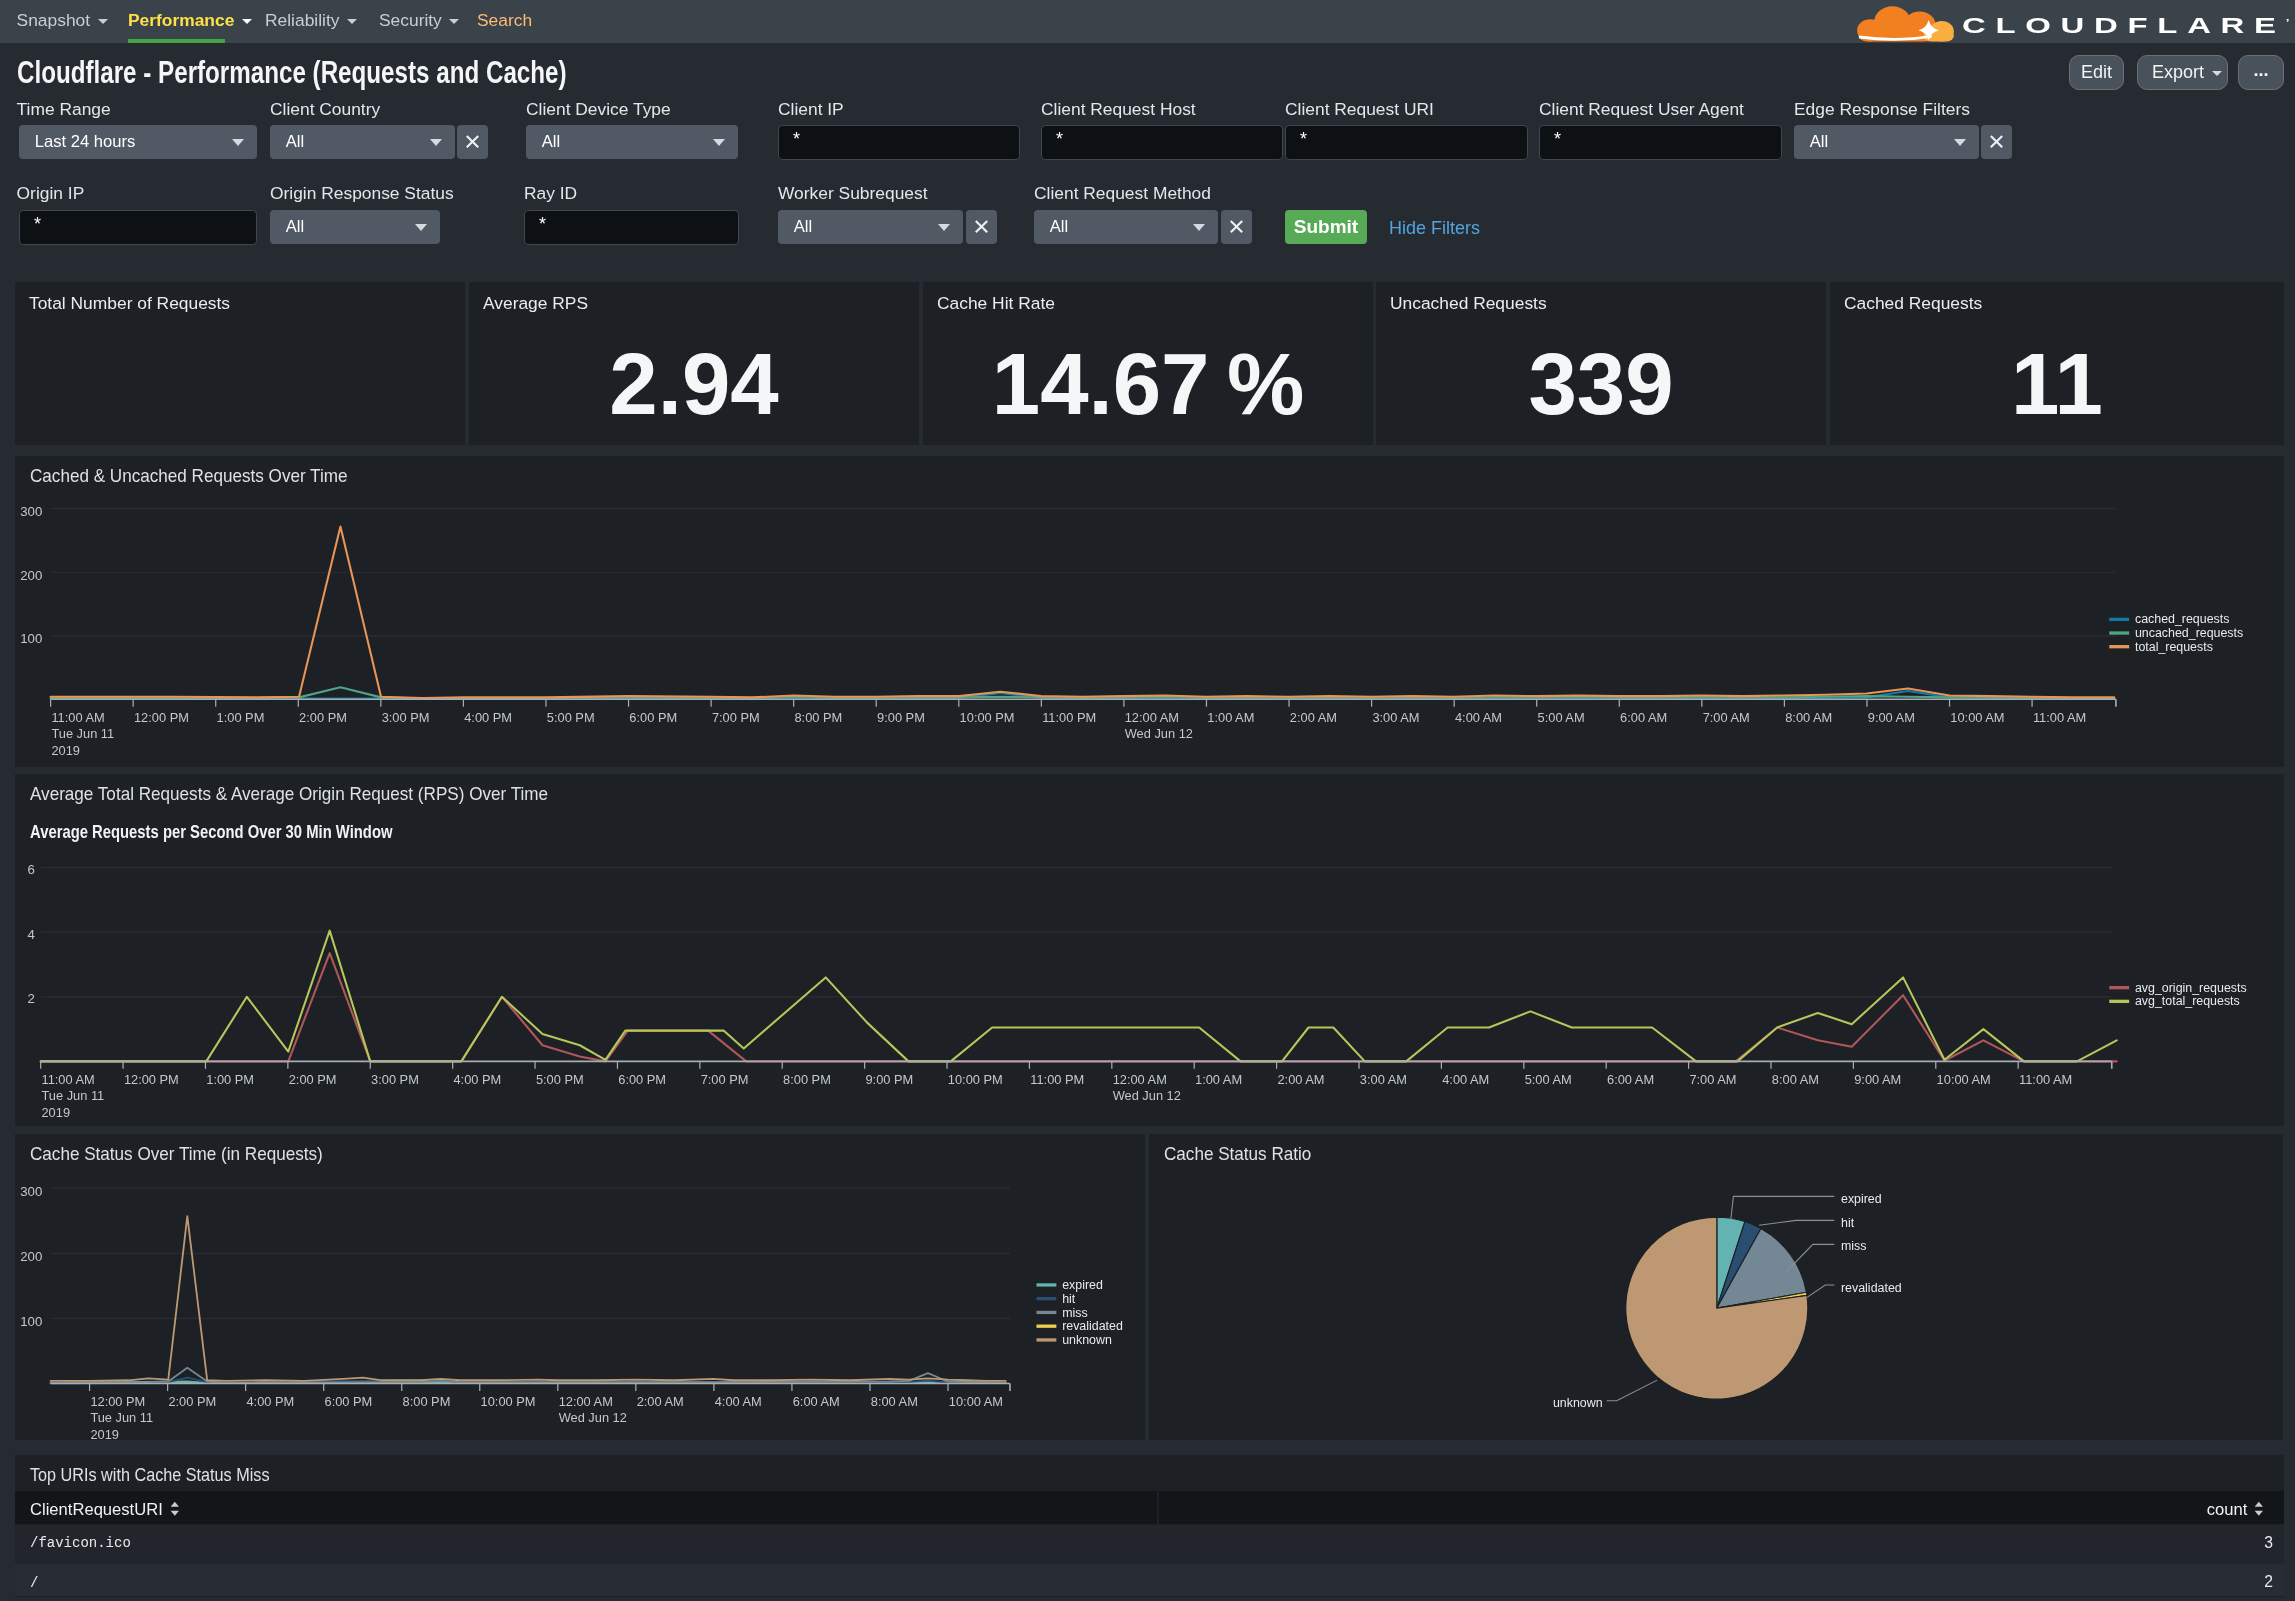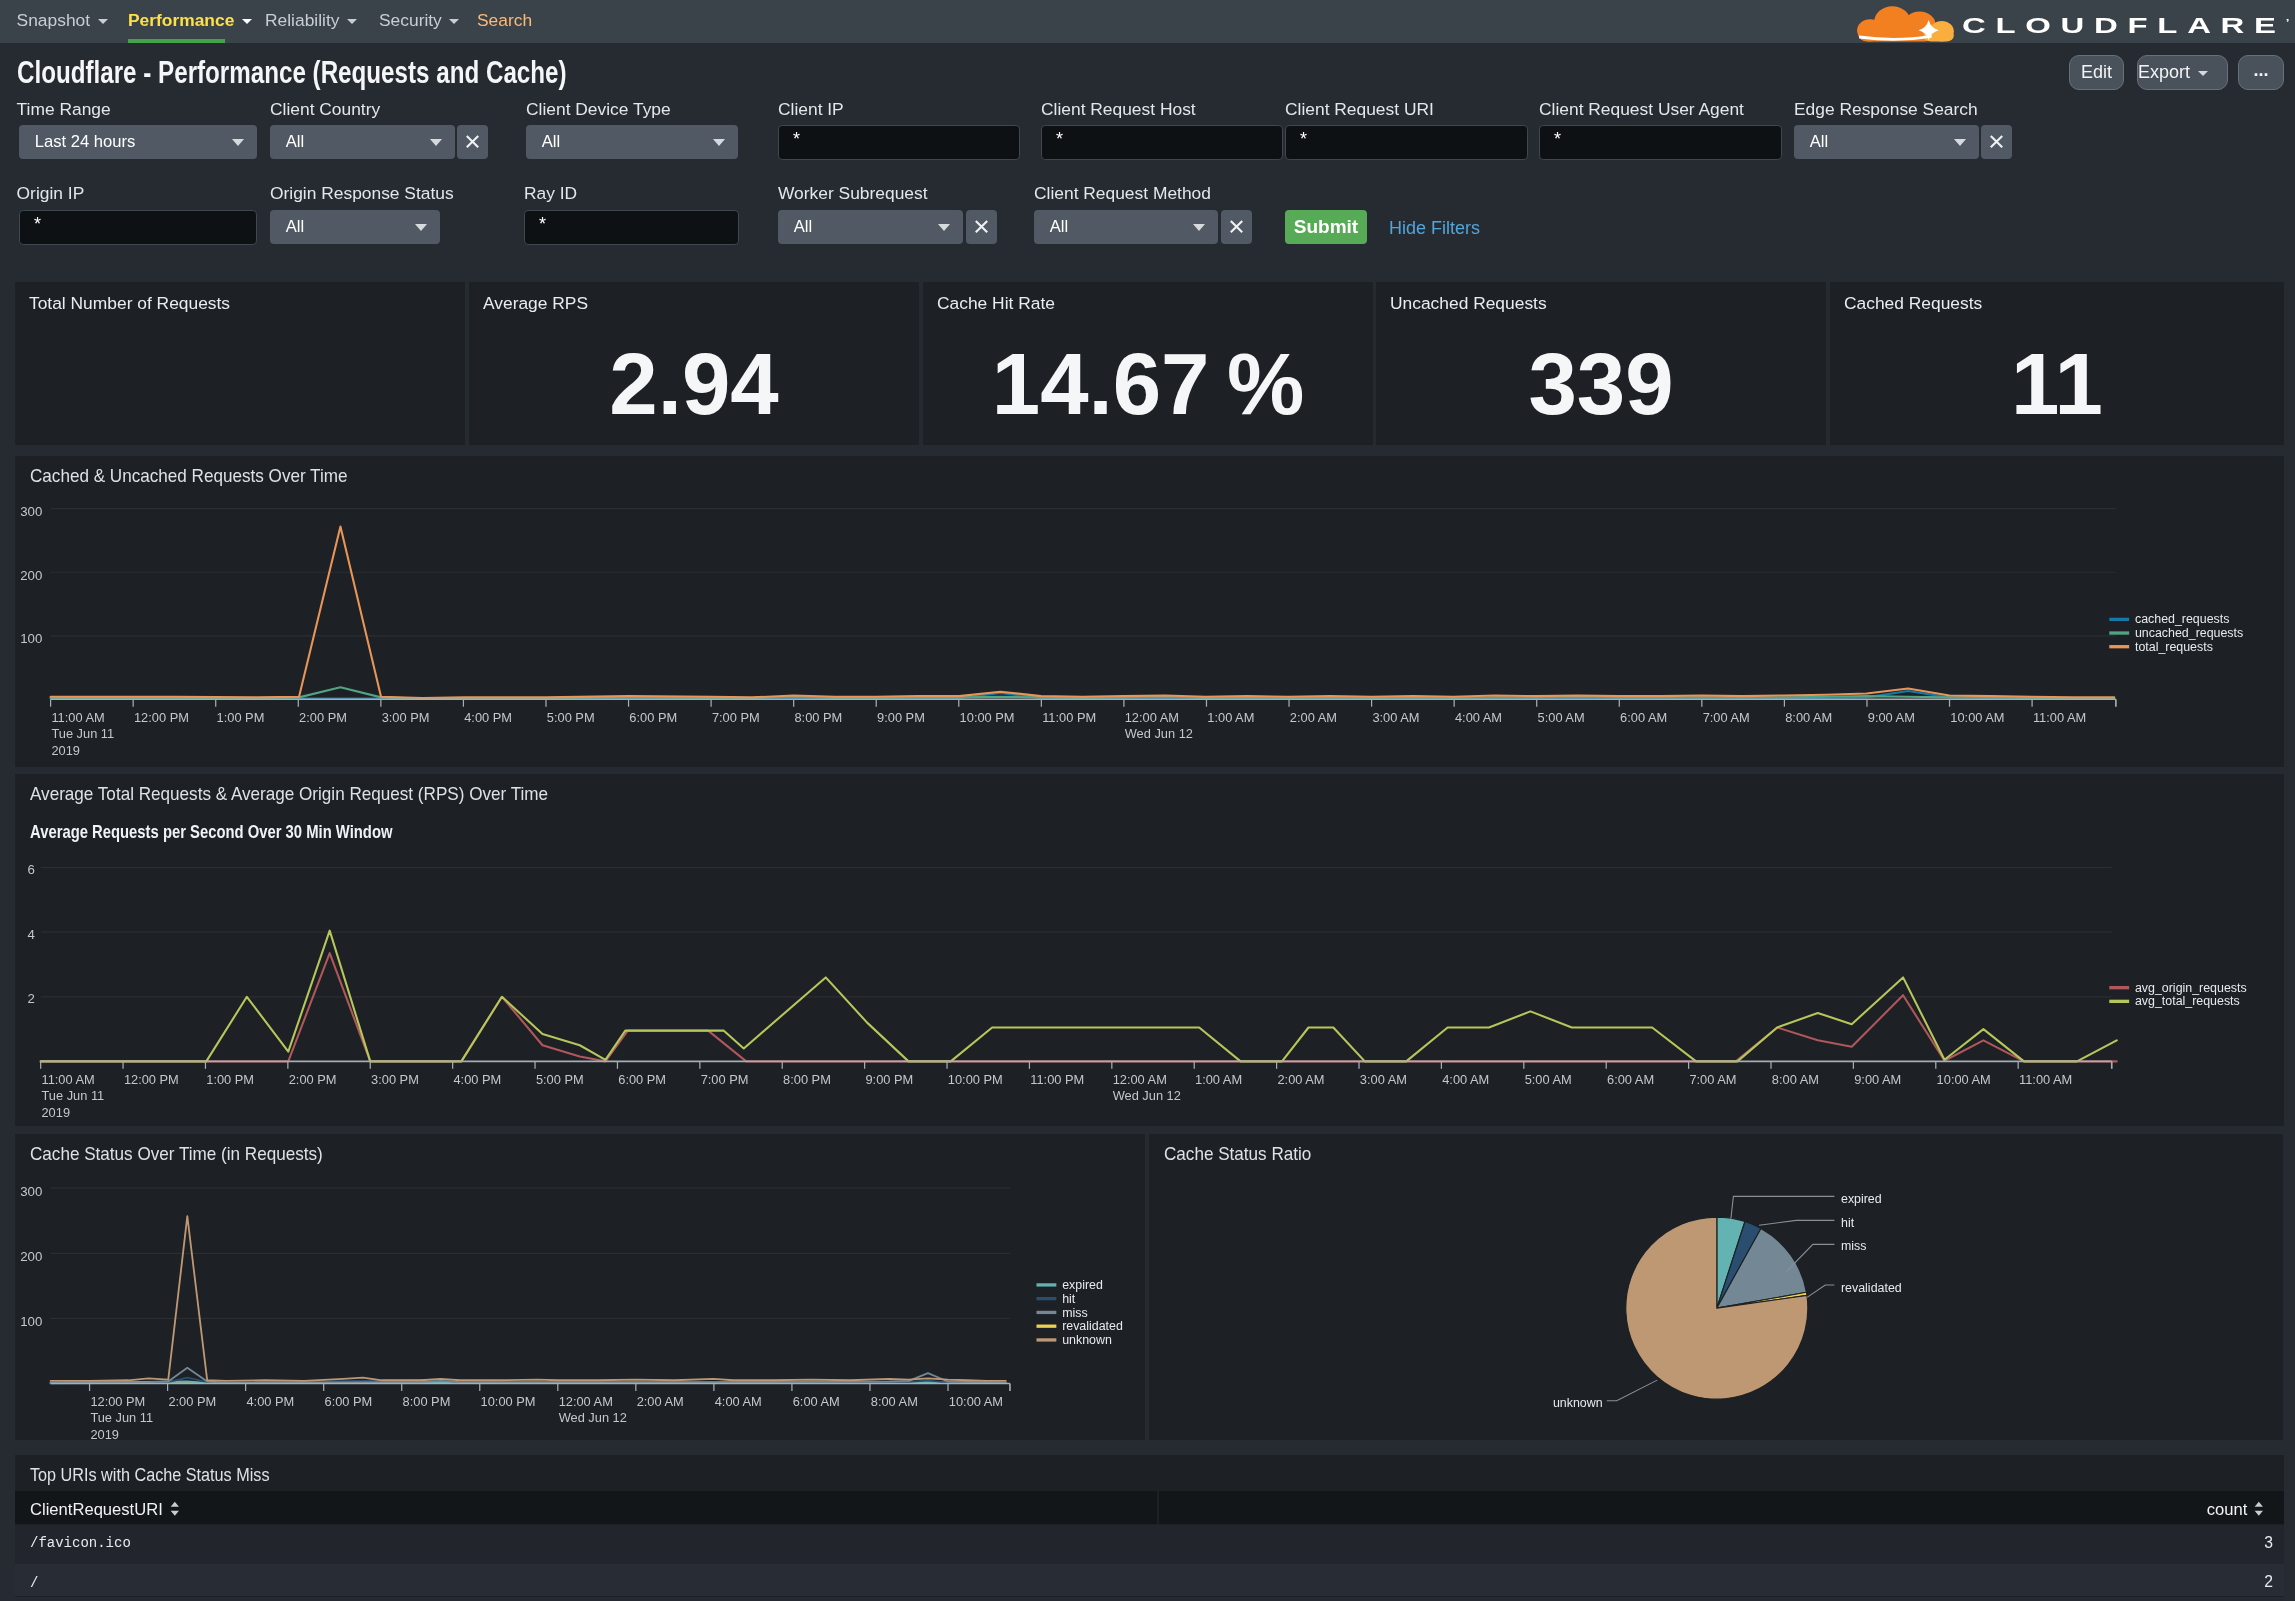--- a/index.html
+++ b/index.html
@@ -30,42 +30,42 @@
 <rect x="13" y="28" width="75" height="18" rx="9" fill="#f38020"></rect>
 <circle cx="96" cy="34" r="12" fill="#faae40"></circle>
 <rect x="78" y="32" width="30" height="14" rx="7" fill="#faae40"></rect>
 <path d="M14,39 Q52,45 86,38 L86,41.5 Q52,48 14,42.5 Z" fill="#fff"></path>
 <path d="M83,21 q2.2,9.5 10,11.8 q-7.8,2.3 -10,11.8 q-2.2,-9.5 -10,-11.8 q7.8,-2.3 10,-11.8 z" fill="#fff"></path>
 </svg>
     <div class="abs" style="left:1962px;top:13.2px;font-size:22.4px;font-weight:bold;color:#fff;letter-spacing:6.6px;transform:scaleX(1.47);transform-origin:top left;white-space:nowrap">CLOUDFLARE<span style="font-size:9px;vertical-align:8.3px;letter-spacing:0">’</span></div>
   </div>
 <div class="abs" style="left:16.6px;top:55px;font-size:31px;font-weight:bold;color:#f4f6f7;transform:scaleX(0.78);transform-origin:top left;white-space:nowrap">Cloudflare - Performance (Requests and Cache)</div>
 <div class="btn" style="left:2069px;top:55px;width:55px;line-height:33px;text-align:center">Edit</div>
-<div class="btn" style="left:2137px;top:55px;width:91px;line-height:33px;">Export<span style="display:inline-block;width:0;height:0;border-left:5px solid transparent;border-right:5px solid transparent;border-top:5.8px solid #d6dade;margin-left:7.5px;vertical-align:1.7px"></span></div>
+<div class="btn" style="left:2137px;top:55px;width:91px;line-height:33px;padding-left:14px">Export<span style="display:inline-block;width:0;height:0;border-left:5px solid transparent;border-right:5px solid transparent;border-top:5.8px solid #d6dade;margin-left:7.5px;vertical-align:1.7px"></span></div>
 <div class="btn" style="left:2238px;top:55px;width:46px;line-height:28px;font-weight:bold;text-align:center">...</div>
 <div class="lbl" style="left:16.6px;top:99px">Time Range</div>
 <div class="dd" style="left:19px;top:125px;width:238px">Last 24 hours<div class="caret"></div></div>
 <div class="lbl" style="left:270px;top:99px">Client Country</div>
 <div class="dd" style="left:270px;top:125px;width:185px">All<div class="caret"></div></div>
 <div class="xbtn" style="left:457px;top:125px">
     <svg width="31" height="34" viewBox="0 0 38 41">
       <path d="M12 13 L26 27 M26 13 L12 27" stroke="#eef1f3" stroke-width="2.6"></path>
     </svg>
   </div>
 <div class="lbl" style="left:526px;top:99px">Client Device Type</div>
 <div class="dd" style="left:526px;top:125px;width:212px">All<div class="caret"></div></div>
 <div class="lbl" style="left:778px;top:99px">Client IP</div>
 <div class="inp" style="left:778px;top:125px;width:242px">*</div>
 <div class="lbl" style="left:1041px;top:99px">Client Request Host</div>
 <div class="inp" style="left:1041px;top:125px;width:242px">*</div>
 <div class="lbl" style="left:1285px;top:99px">Client Request URI</div>
 <div class="inp" style="left:1285px;top:125px;width:243px">*</div>
 <div class="lbl" style="left:1539px;top:99px">Client Request User Agent</div>
 <div class="inp" style="left:1539px;top:125px;width:243px">*</div>
-<div class="lbl" style="left:1794px;top:99px">Edge Response Search</div>
+<div class="lbl" style="left:1794px;top:99px">Edge Response Filters</div>
 <div class="dd" style="left:1794px;top:125px;width:185px">All<div class="caret"></div></div>
 <div class="xbtn" style="left:1981px;top:125px">
     <svg width="31" height="34" viewBox="0 0 38 41">
       <path d="M12 13 L26 27 M26 13 L12 27" stroke="#eef1f3" stroke-width="2.6"></path>
     </svg>
   </div>
 <div class="lbl" style="left:16.6px;top:183px">Origin IP</div>
 <div class="inp" style="left:19px;top:210px;width:238px">*</div>
 <div class="lbl" style="left:270px;top:183px">Origin Response Status</div>
 <div class="dd" style="left:270px;top:210px;width:170px">All<div class="caret"></div></div>

